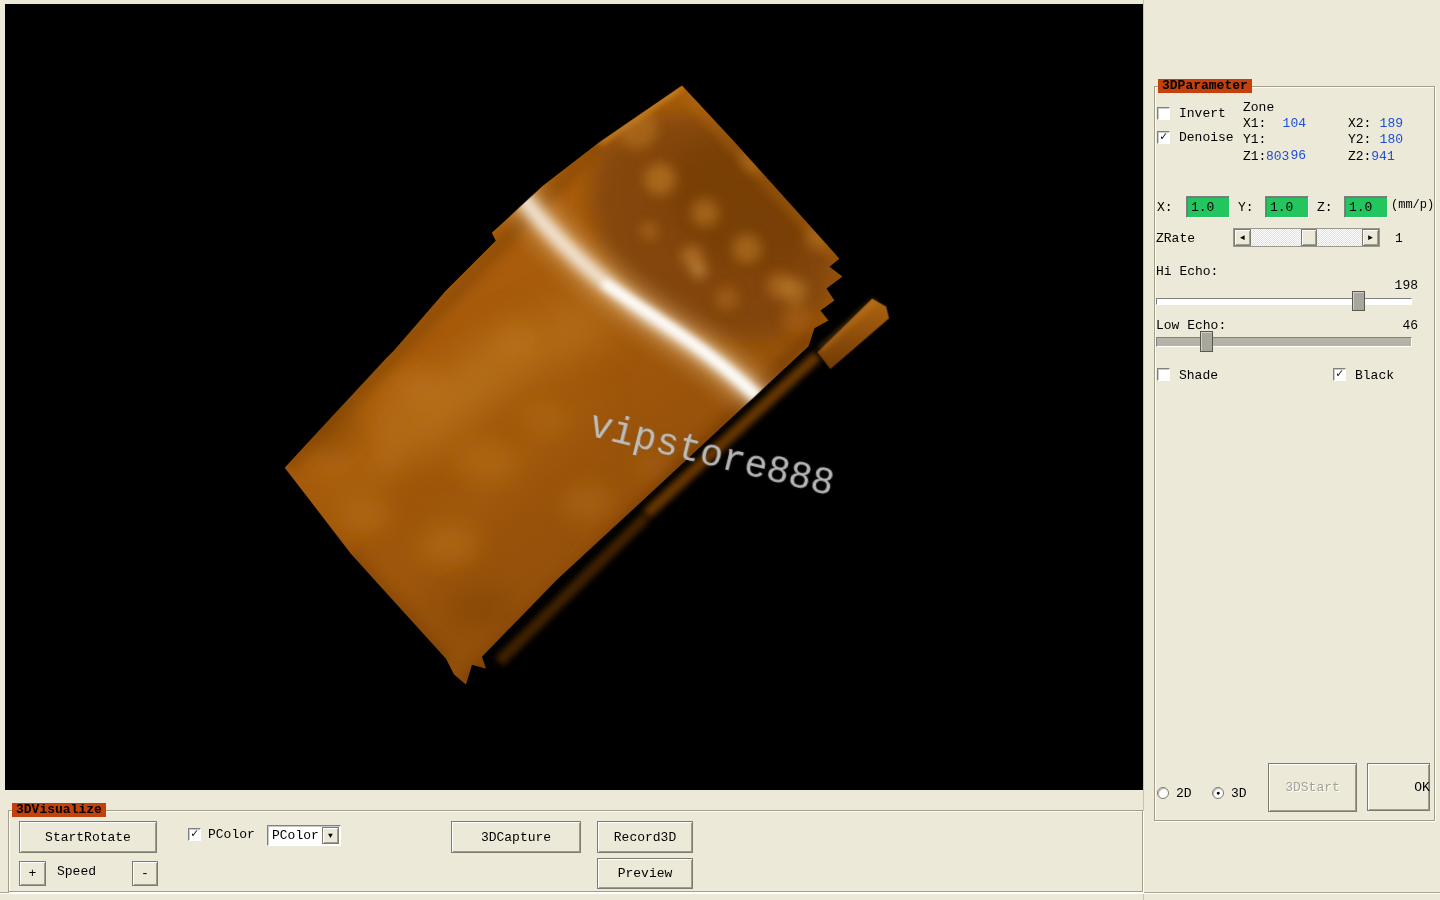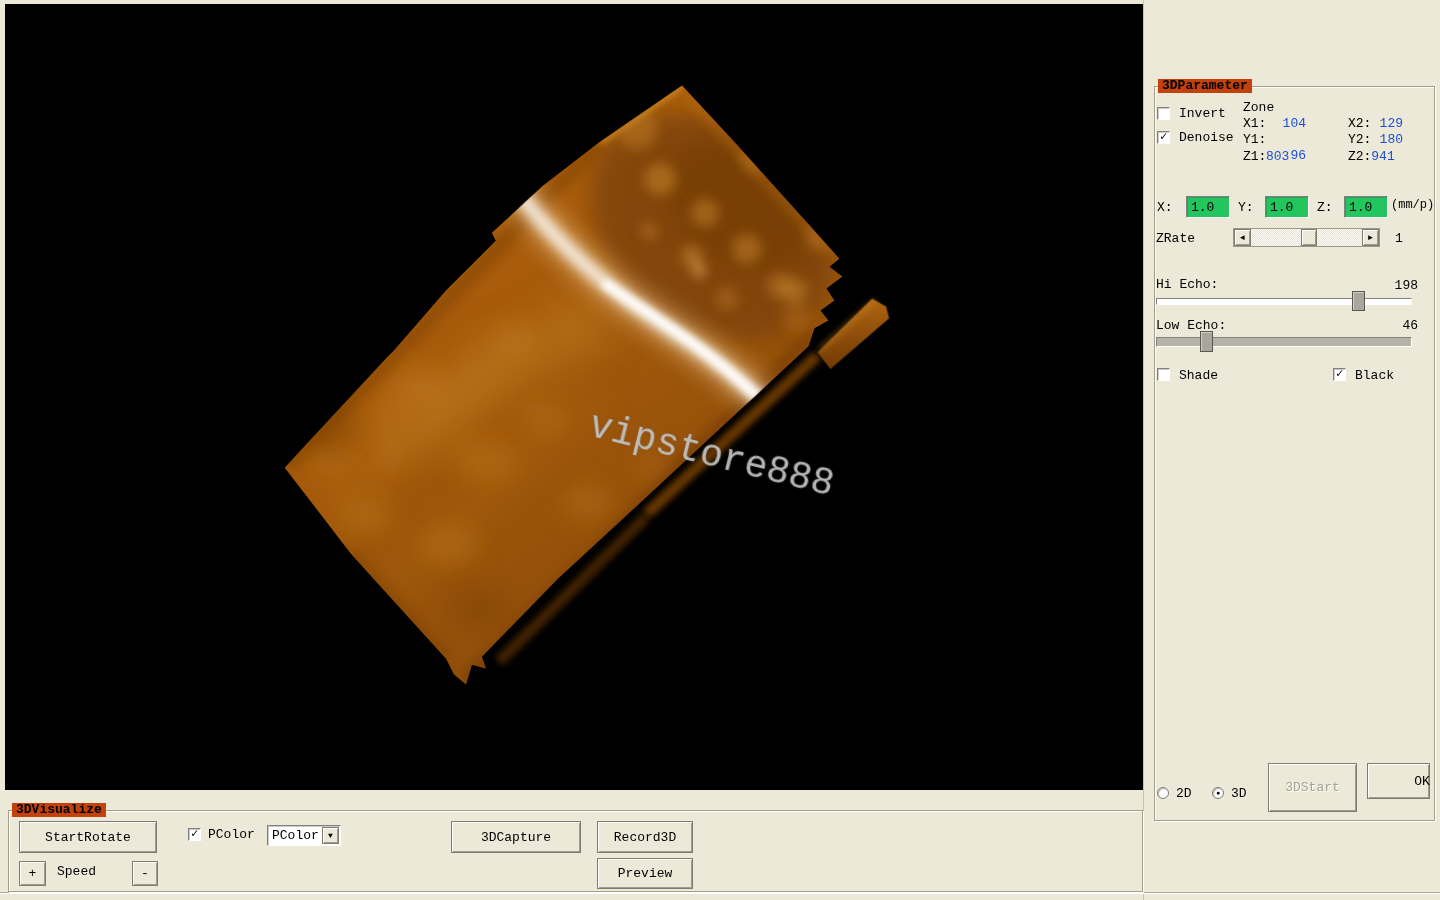--- a/index.html
+++ b/index.html
@@ -177,21 +177,21 @@
 <div class="lbl" style="left:1179px;top:106px;">Invert</div>
 <div class="cb" style="left:1157px;top:131px;">
     <span>✓</span>
   </div>
 <div class="lbl" style="left:1179px;top:130px;">Denoise</div>
 
 <div class="lbl" style="left:1243px;top:100px;">Zone</div>
 <div class="lbl" style="left:1243px;top:116px;">X1:</div>
 <div class="lbl val" style="left:1266px;top:116px;width:40px;text-align:right;">104</div>
 <div class="lbl" style="left:1348px;top:116px;">X2:</div>
-<div class="lbl val" style="left:1363px;top:116px;width:40px;text-align:right;">129</div>
+<div class="lbl val" style="left:1363px;top:116px;width:40px;text-align:right;">189</div>
 <div class="lbl" style="left:1243px;top:132px;">Y1:</div>
 <div class="lbl val" style="left:1266px;top:148px;width:40px;text-align:right;">96</div>
 <div class="lbl" style="left:1348px;top:132px;">Y2:</div>
 <div class="lbl val" style="left:1363px;top:132px;width:40px;text-align:right;">180</div>
 <div class="lbl" style="left:1243px;top:149px;">Z1:</div>
 <div class="lbl val" style="left:1266px;top:149px;width:40px;text-align:left;">803</div>
 <div class="lbl" style="left:1348px;top:149px;">Z2:</div>
 <div class="lbl val" style="left:1363px;top:149px;width:40px;text-align:center;">941</div>
 
 <div class="lbl" style="left:1157px;top:200px;">X:</div>
@@ -213,21 +213,21 @@
   <div class="sbtn" style="left:0;">
       <span>◄</span>
     </div>
   <div class="sbtn" style="right:0;left:auto;">
       <span>►</span>
     </div>
   <div class="thumb" style="left:67px;"></div>
 </div>
 <div class="lbl" style="left:1395px;top:231px;">1</div>
 
-<div class="lbl" style="left:1156px;top:277px;text-align:center;">Hi Echo:</div>
+<div class="lbl" style="left:1156px;top:264px;text-align:center;">Hi Echo:</div>
 <div class="lbl" style="left:1370px;top:278px;width:48px;text-align:right;">198</div>
 <div class="track-hi" style="left:1156px;top:298px;width:256px;height:7px;"></div>
 <div class="sthumb" style="left:1352px;top:291px;width:13px;height:20px;"></div>
 
 <div class="lbl" style="left:1156px;top:318px;">Low Echo:</div>
 <div class="lbl" style="left:1370px;top:318px;width:48px;text-align:right;">46</div>
 <div class="track-lo" style="left:1156px;top:337px;width:256px;height:10px;"></div>
 <div class="sthumb" style="left:1200px;top:331px;width:13px;height:21px;"></div>
 
 <div class="cb" style="left:1157px;top:368px;">
@@ -241,21 +241,21 @@
 
 <div class="radio" style="left:1157px;top:787px;">
     <span></span>
   </div>
 <div class="lbl" style="left:1176px;top:786px;">2D</div>
 <div class="radio" style="left:1212px;top:787px;">
     <span>●</span>
   </div>
 <div class="lbl" style="left:1231px;top:786px;">3D</div>
 <div class="btn disabled" style="left:1268px;top:763px;width:89px;height:49px;">3DStart</div>
-<div class="btn" style="left:1367px;top:763px;width:63px;height:36px;padding-left:47px;">OK</div>
+<div class="btn" style="left:1367px;top:763px;width:63px;height:48px;padding-left:47px;">OK</div>
 
 <div class="groupbox" style="left:8px;top:810px;width:1133px;height:80px;"></div>
 <div class="grouplabel" style="left:12px;top:803px;">3DVisualize</div>
 
 <div class="btn" style="left:19px;top:821px;width:138px;height:32px;">StartRotate</div>
 <div class="btn" style="left:19px;top:861px;width:27px;height:25px;">+</div>
 <div class="lbl" style="left:57px;top:864px;">Speed</div>
 <div class="btn" style="left:132px;top:861px;width:26px;height:25px;">-</div>
 
 <div class="cb" style="left:188px;top:828px;">

